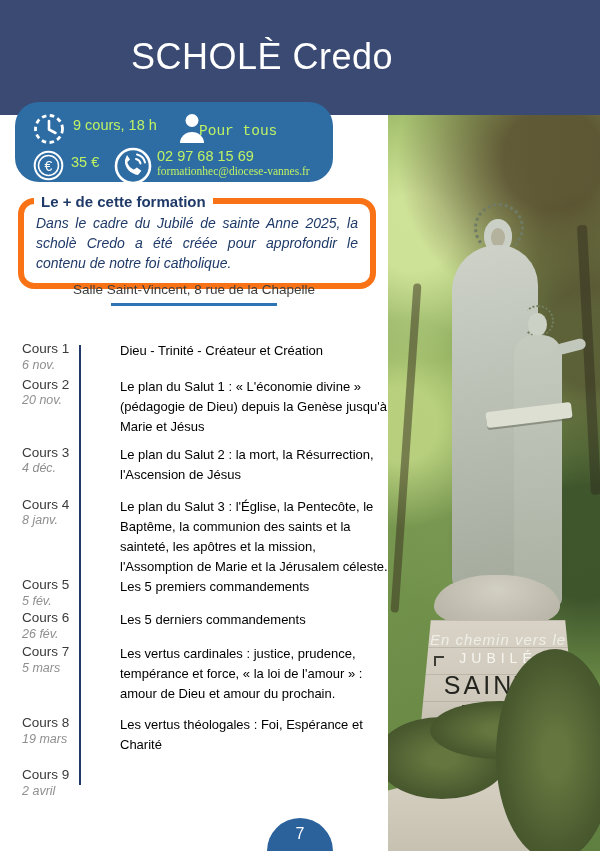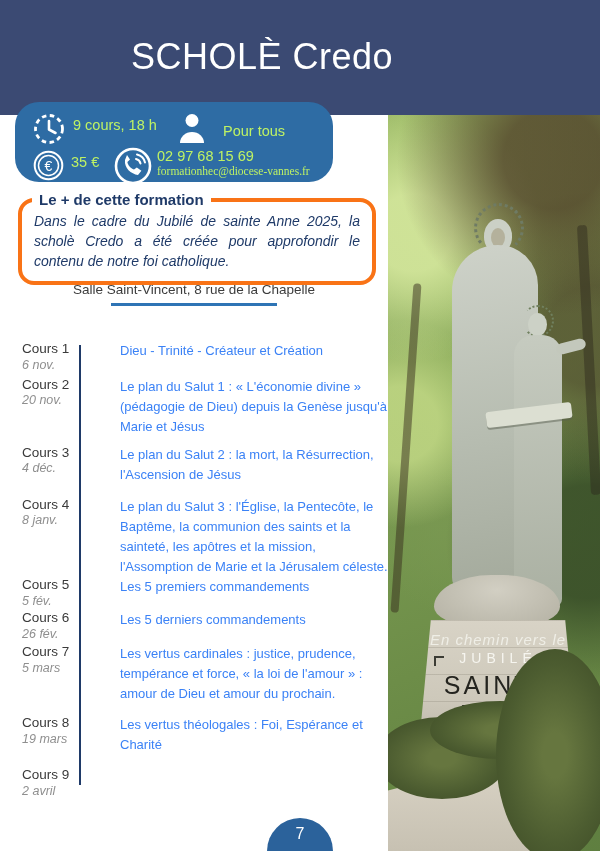--- a/index.html
+++ b/index.html
@@ -21,29 +21,29 @@
 
   
   .info-badge {
     position:absolute; left:15px; top:102px; width:318px; height:80px;
     background:#2e6ca4; border-radius:24px; color:#bef264;
   }
   .badge-item { position:absolute; font-size:14.5px; white-space:nowrap; }
   .ic { position:absolute; }
   .ic svg { display:block; }
   .badge-duration { left:58px; top:15px; }
-  .badge-audience { left:208px; top:21px; }
+  .badge-audience { left:184px; top:21px;font-family:Liberation Mono, monospace; }
   .badge-price    { left:56px;  top:52px; }
   .badge-phone    { left:142px; top:46px; }
   .badge-email    { left:142px; top:63px; font-size:11.5px;font-family:Liberation Serif, serif; }
 
   
   .highlight-box {
     position:absolute; left:18px; top:198px; width:358px;
-    border:4px solid #f97316; border-radius:16px;
+    border:6px solid #f97316; border-radius:16px;
     padding:10px 12px 9px 12px;
   }
   .highlight-legend {
     position:absolute; top:-11px; left:10px;
     background:#ffffff; padding:0 7px;
     font-size:15px; font-weight:700; color:#1f3a68; white-space:nowrap;
   }
   .highlight-text {
     font-size:14px; font-style:italic; color:#1f3a68;
     line-height:1.42; text-align:justify;
@@ -58,21 +58,21 @@
   
   .course-list { position:absolute; left:22px; top:341px; width:366px; }
   .course-list::before {
     content:""; position:absolute; left:57px; top:4px; bottom:14px;
     width:2px; background:#1f3a68;
   }
   .course-row { display:flex; align-items:flex-start; }
   .course-left { width:56px; flex:none; }
   .course-label { font-size:13.5px; color:#3a3a3a; line-height:1.25; }
   .course-date  { font-size:12.5px; color:#8f8f8f; font-style:italic; line-height:1.25; }
-  .course-desc  { margin-left:42px; width:268px; font-size:13px; color:#3b82f6; line-height:1.54; }
+  .course-desc  { margin-left:42px; width:268px; font-size:13px; color:#000000; line-height:1.54; }
   .course-row:nth-child(1){ margin-bottom:3px; }
   .course-row:nth-child(2){ margin-bottom:8px; }
   .course-row:nth-child(3){ margin-bottom:12px; }
   .course-row:nth-child(4){ margin-bottom:0px; }
   .course-row:nth-child(5){ margin-bottom:1px; }
   .course-row:nth-child(6){ margin-bottom:1px; }
   .course-row:nth-child(7){ margin-bottom:11px; }
   .course-row:nth-child(8){ margin-bottom:12px; }
 
   

